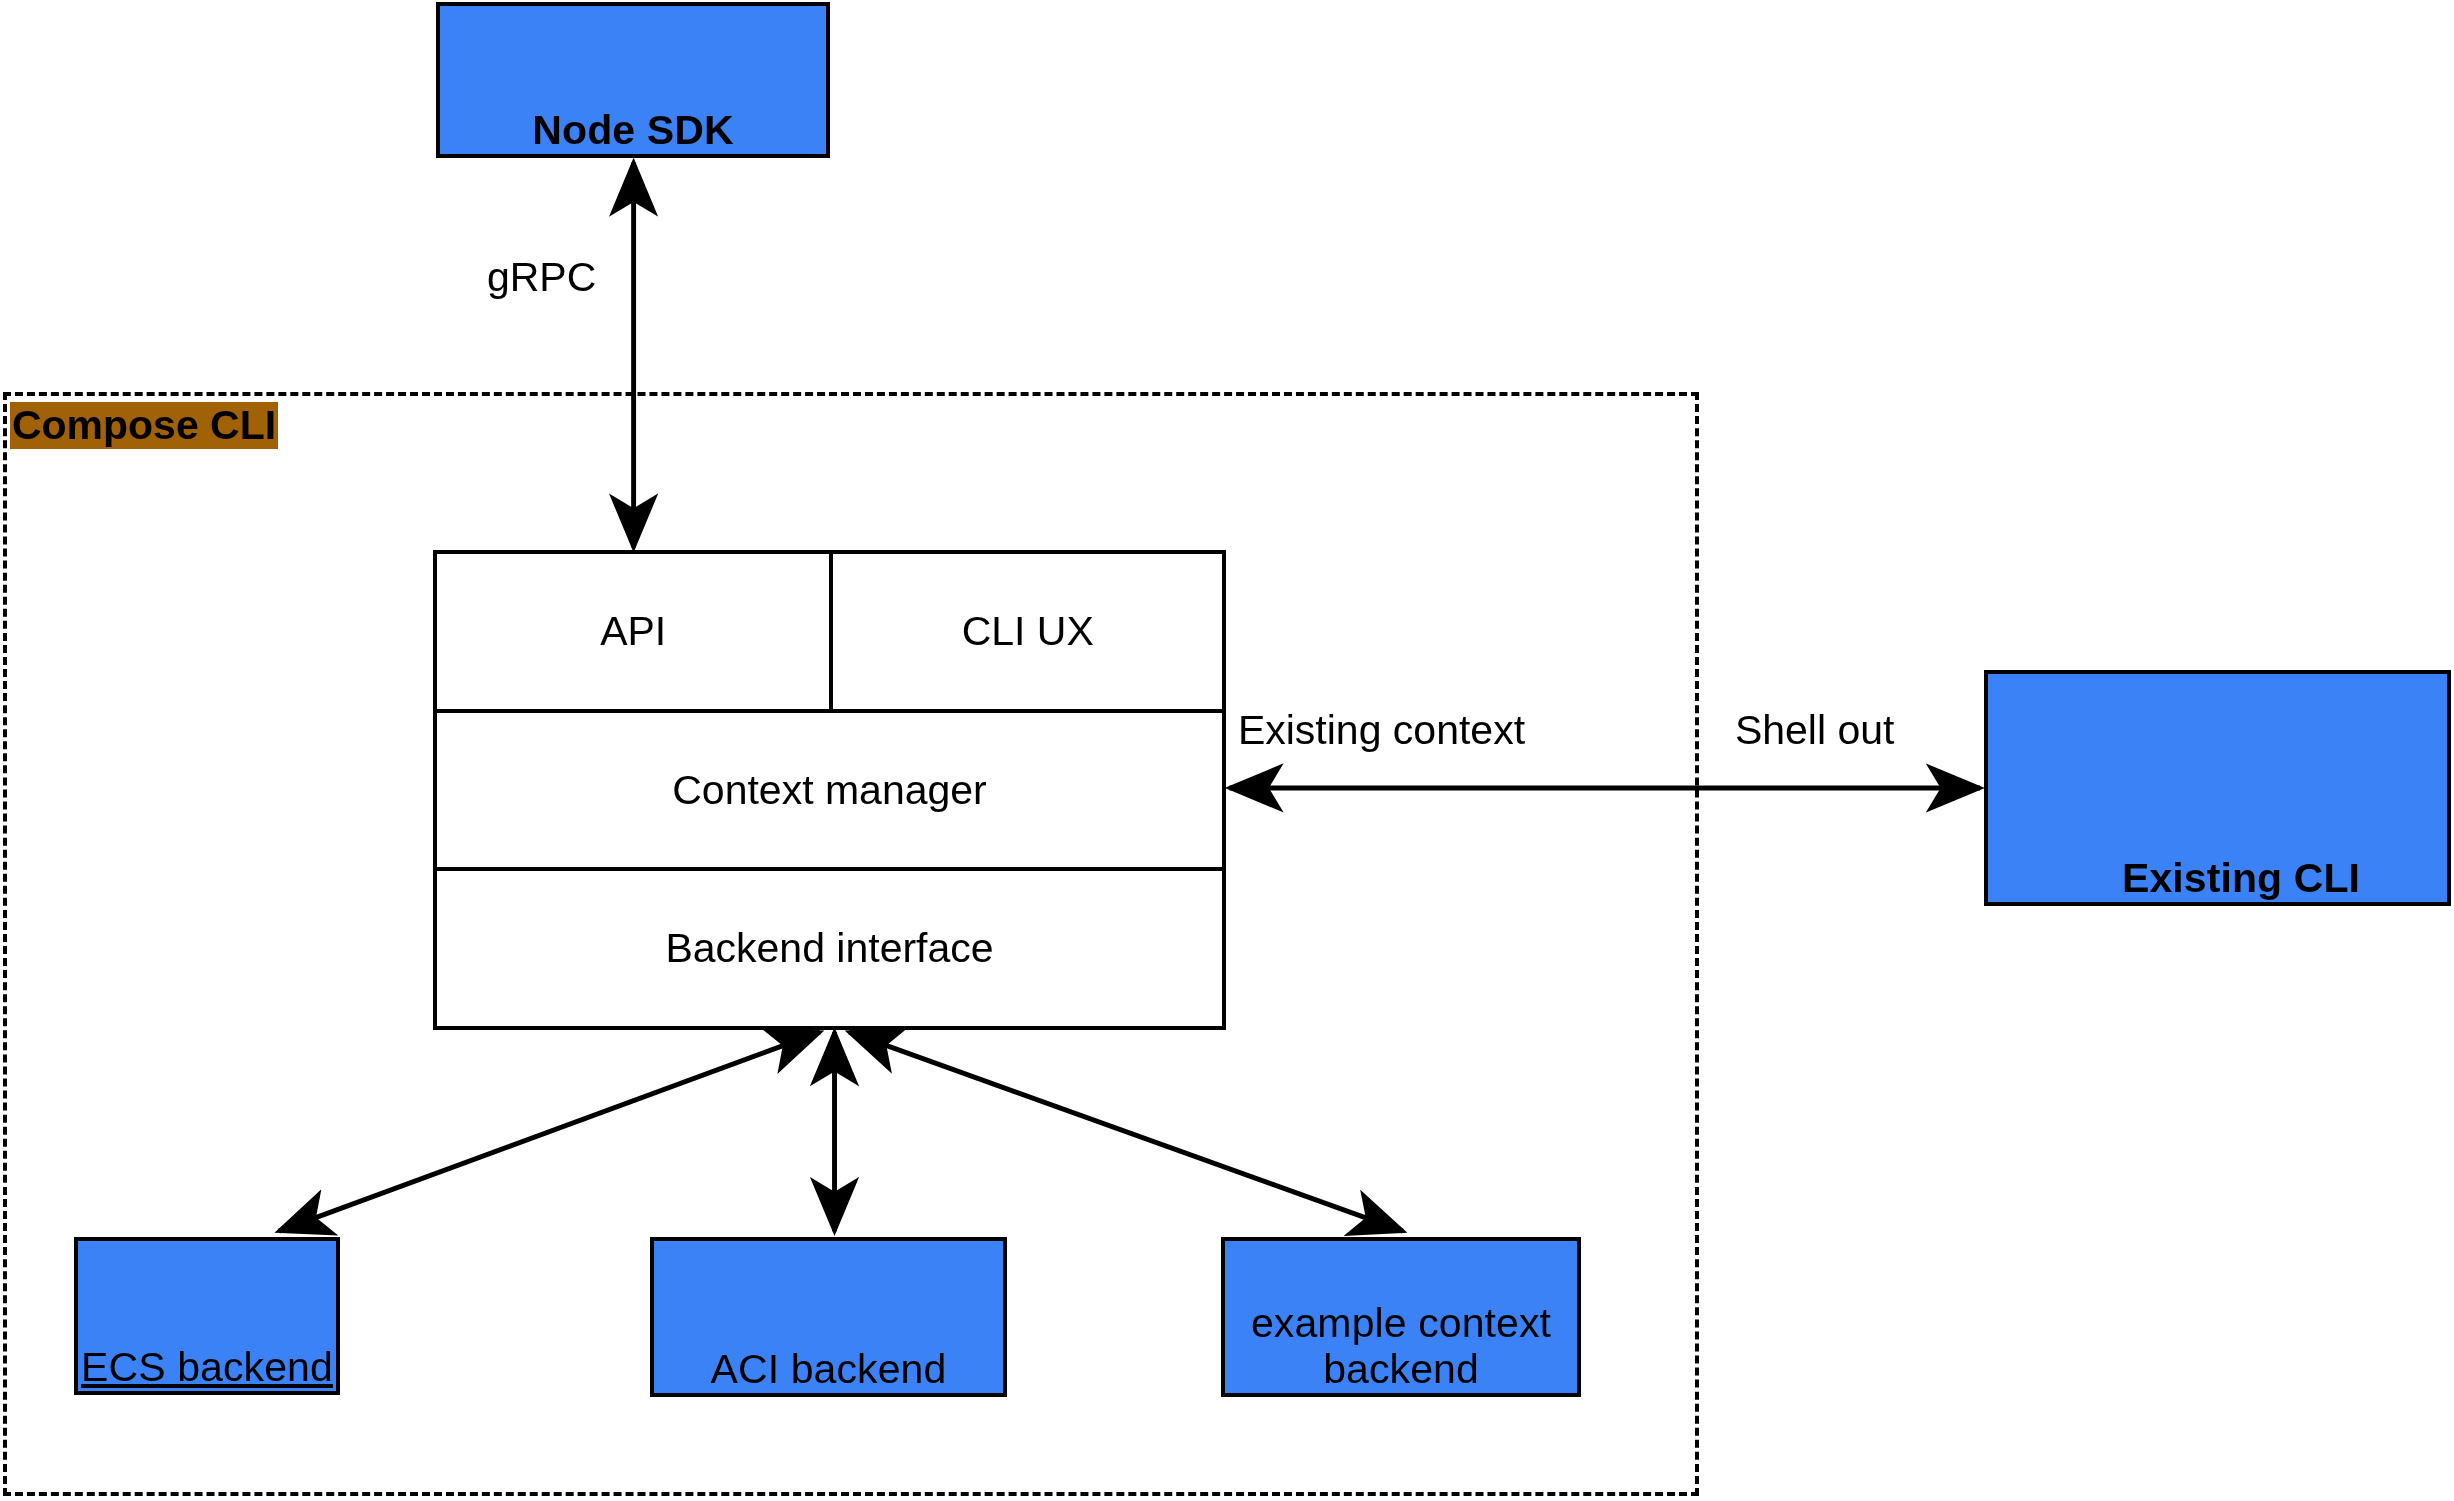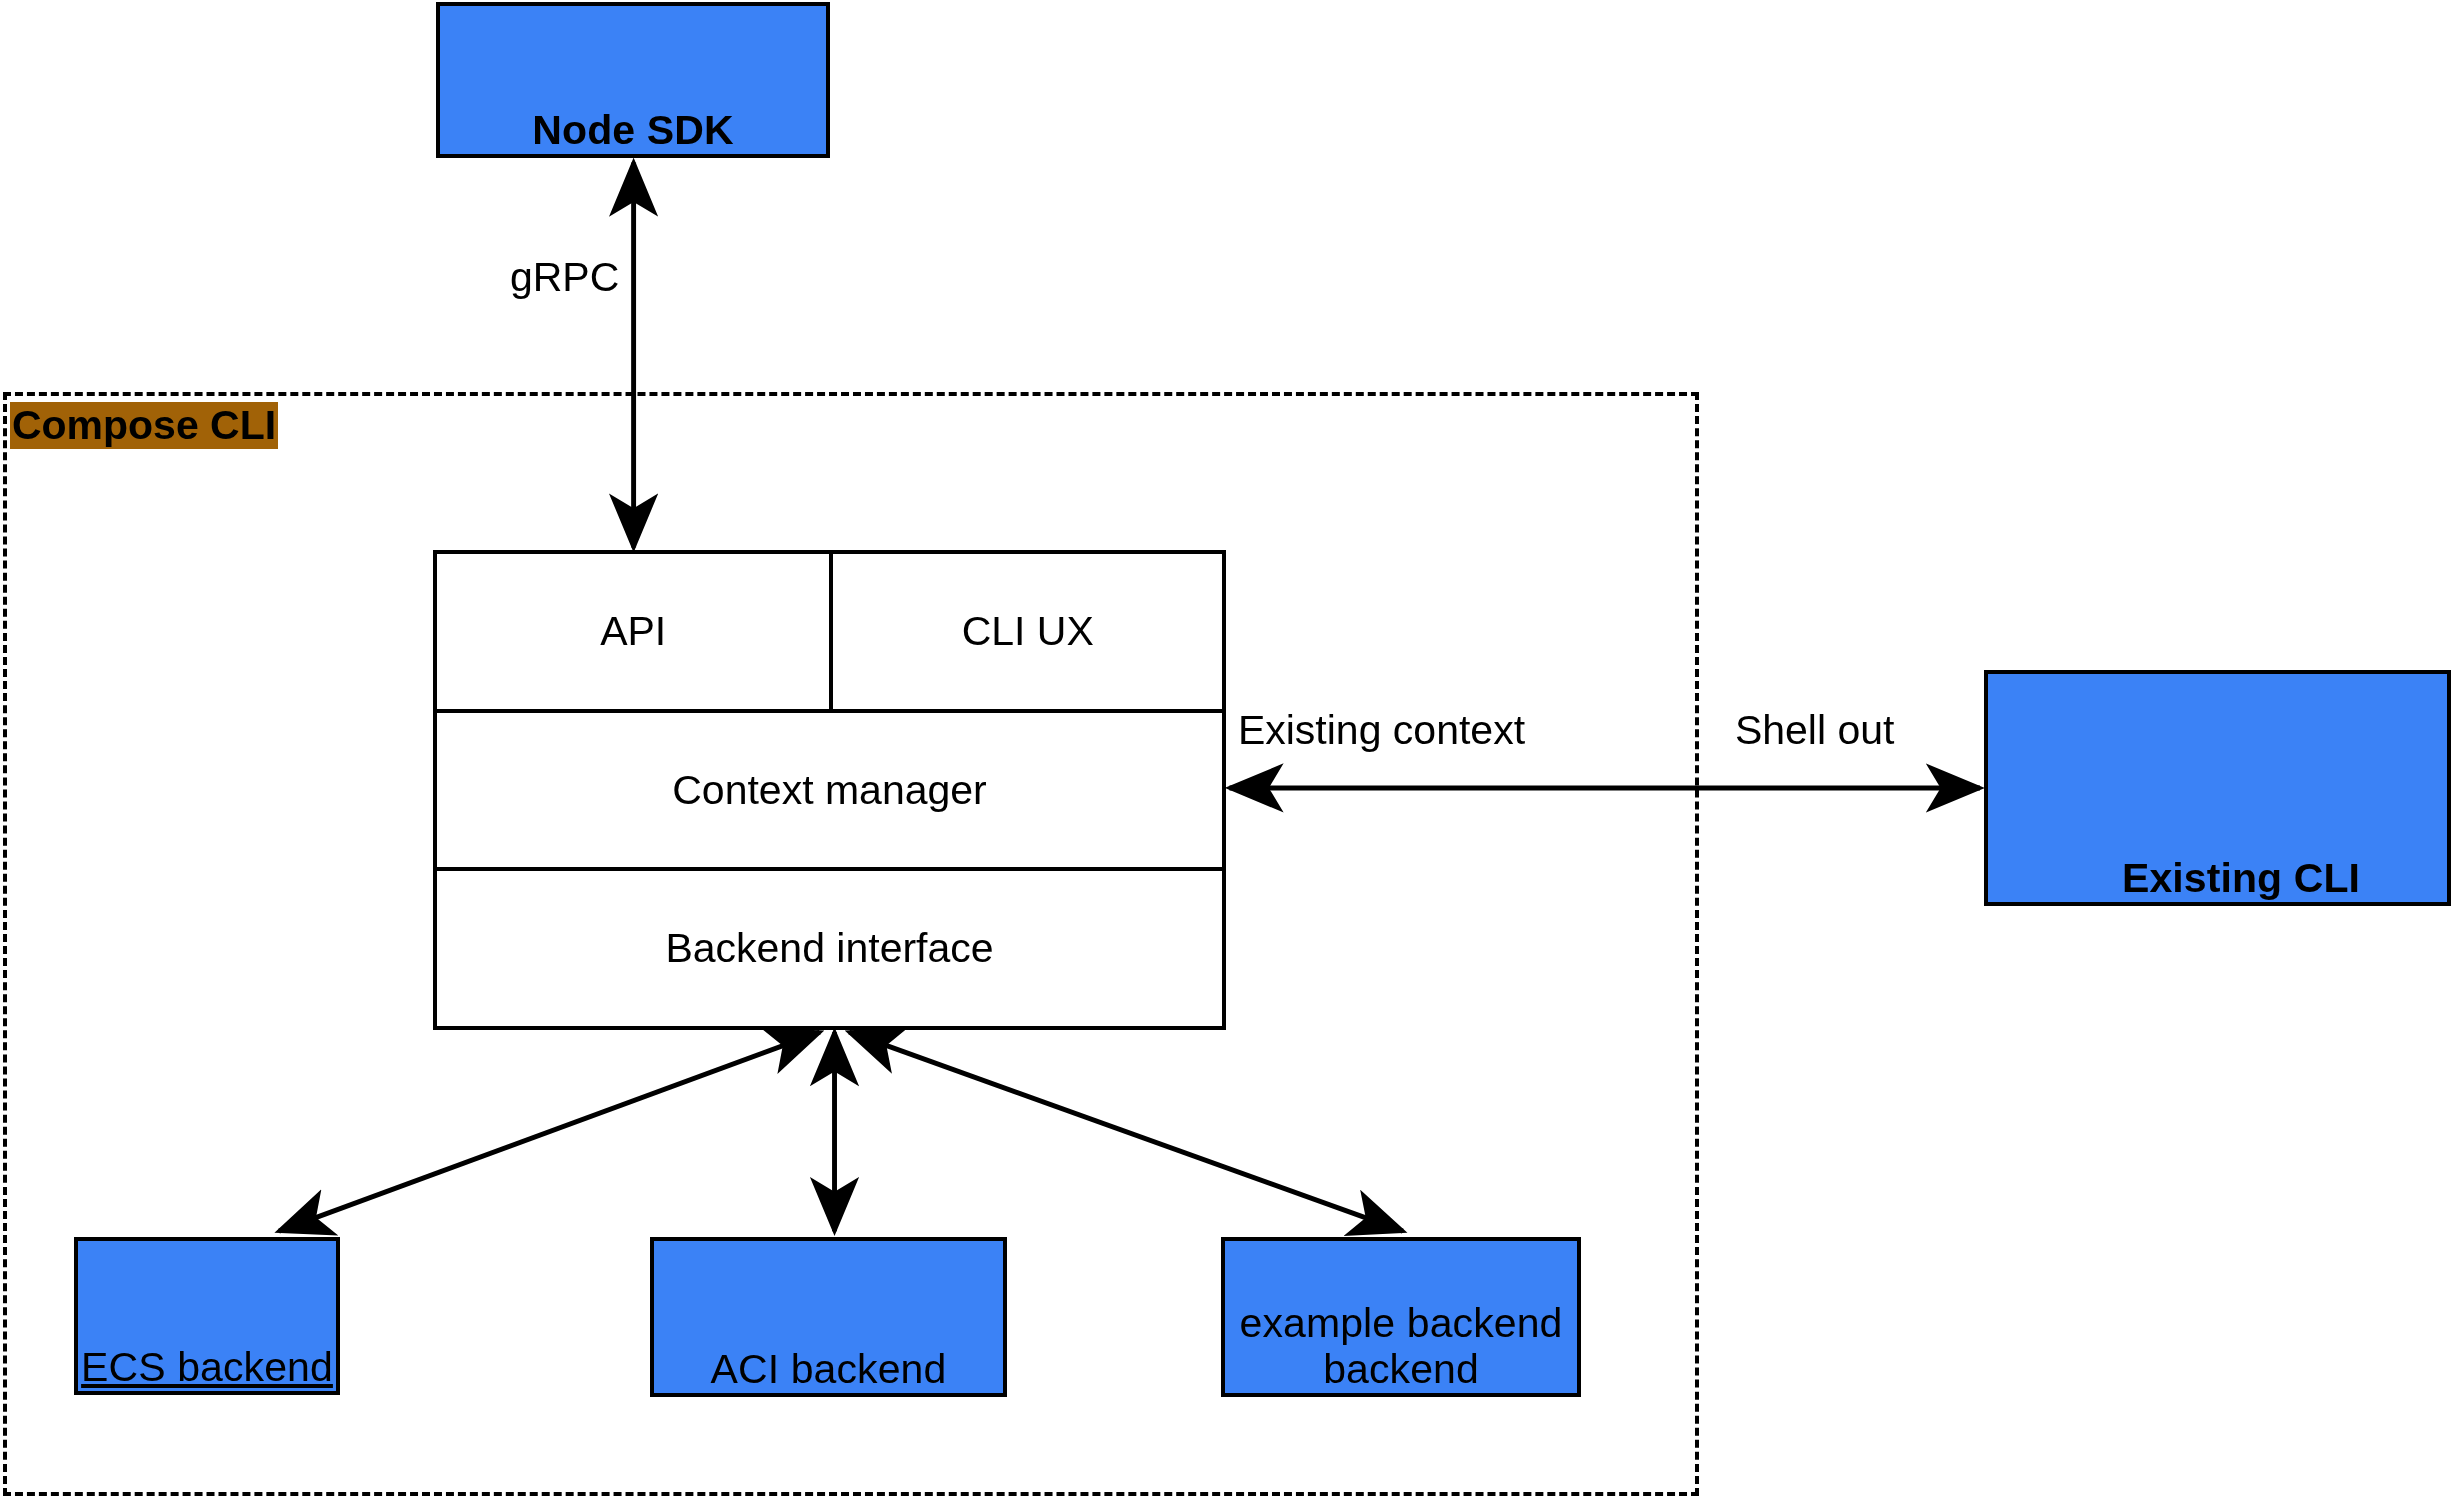--- a/index.html
+++ b/index.html
@@ -122,21 +122,21 @@
 
     <line x1="847" y1="1048" x2="847" y2="1250" stroke="#000000" stroke-width="5" marker-start="url(#arrowStart)" marker-end="url(#arrowEnd)"></line>
 
     <line x1="862" y1="1048" x2="1424" y2="1250" stroke="#000000" stroke-width="5" marker-start="url(#arrowStart)" marker-end="url(#arrowEnd)"></line>
   </svg>
 
   <div class="box" style="left:436px; top:2px; width:394px; height:156px;">
     <span class="box-label bold">Node SDK</span>
   </div>
 
-  <div class="edge-label" style="left:483px; top:254px;margin-left:23px;">gRPC</div>
+  <div class="edge-label" style="left:483px; top:254px;">gRPC</div>
 
   <div class="stack" style="left:433px; top:550px; width:793px; height:480px;">
     <div class="stack-row">
       <div class="stack-cell" style="flex: 402 1 0;">
         <span>API</span>
       </div>
       <div class="stack-cell" style="flex: 398 1 0;">
         <span>CLI UX</span>
       </div>
     </div>
@@ -163,19 +163,19 @@
   <div class="box" style="left:74px; top:1237px; width:266px; height:158px;text-decoration:underline;">
     <span class="box-label">ECS backend</span>
   </div>
 
   <div class="box" style="left:650px; top:1237px; width:357px; height:160px;">
     <span class="box-label">ACI backend</span>
   </div>
 
   <div class="box" style="left:1221px; top:1237px; width:360px; height:160px;">
     <span class="box-label">
-      <span>example backend</span><br>
+      <span>example context</span><br>
       <span>backend</span>
     </span>
   </div>
 
 </div>
 
 
 </body></html>

